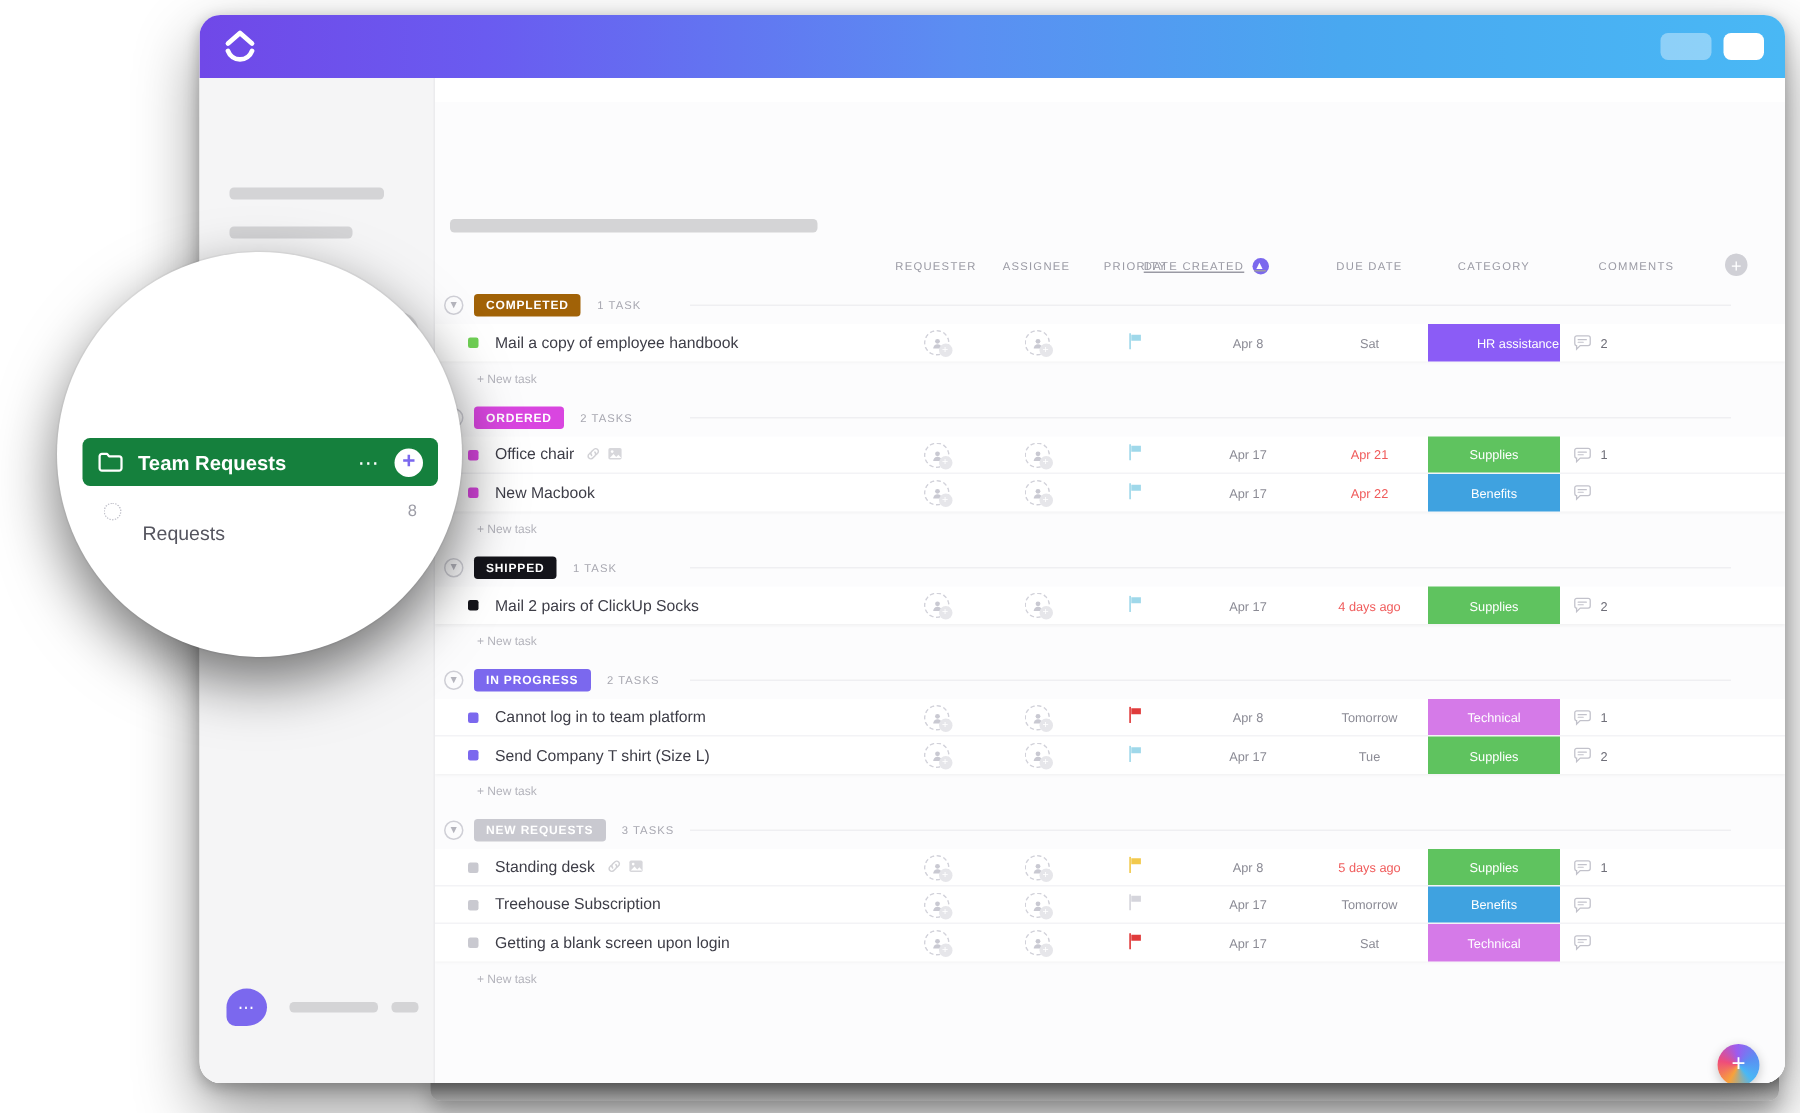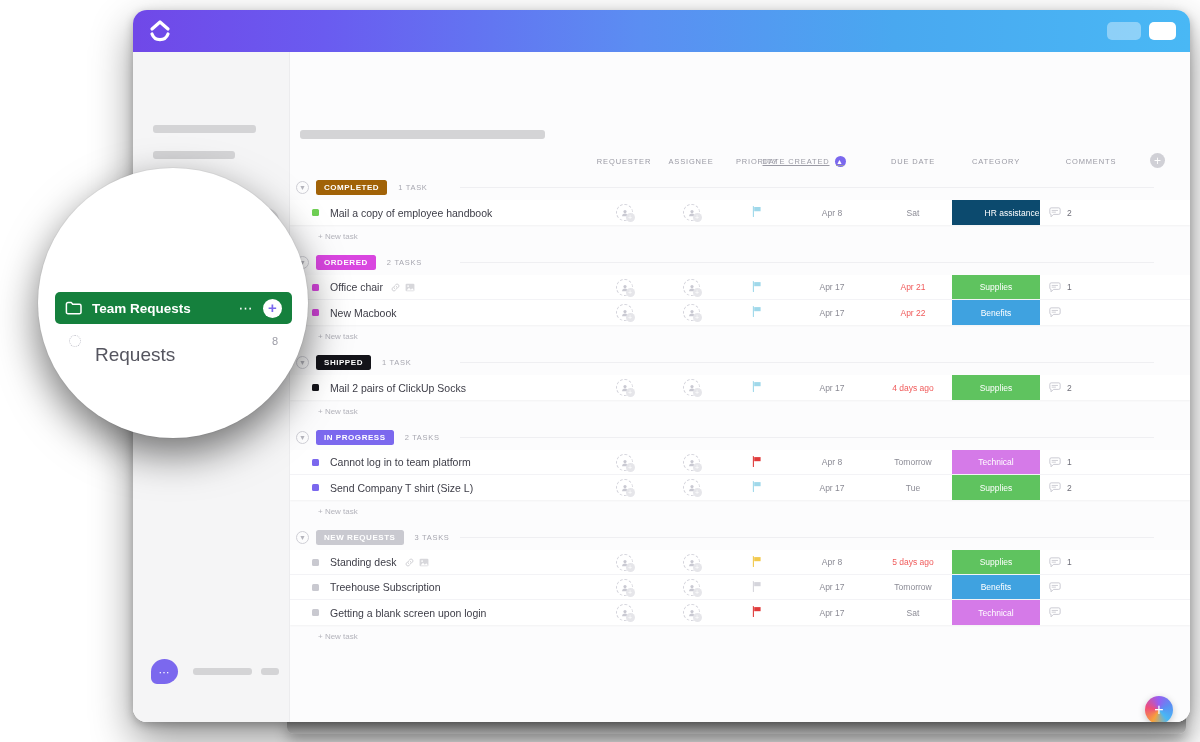--- a/index.html
+++ b/index.html
@@ -59,21 +59,21 @@
   #sidebar-bottom { position:absolute; left:18px; bottom:38px; display:flex; align-items:center; }
   #chat-bubble {
     width:27px; height:25px; background:#7b68ee; border-radius:50% 50% 50% 6px;
     display:flex; align-items:center; justify-content:center;
     color:#fff; font-size:11px; letter-spacing:1px; line-height:8px;
   }
   #ph3 { width:59px; height:7px; margin-left:15px; }
   #ph4 { width:18px; height:7px; margin-left:9px; }
 
   
-  #main { flex:1; background:#fcfcfd; position:relative; overflow:hidden; }
+  #main { flex:1; background:#fcfcfd; position:relative; overflow:hidden;margin-top:16px; }
   #toolbar-ph { position:absolute; left:10px; top:78px; width:245px; height:9px;
                 background:#d4d4d6; border-radius:3px; }
 
   #table { position:absolute; left:0; top:96px; right:0; }
 
   
   .row { position: relative; height: 25px; }
   .col-name    { position:absolute; left:22px; top:0; width:290px; height:100%;
                  display:flex; align-items:center; }
   .col-req     { position:absolute; left:300px; width:68px; top:0; height:100%;
@@ -201,21 +201,21 @@
     font-size:15px; line-height:18px; text-align:center; font-weight:700;
   }
   #mag-list-row {
     position:absolute; left:17px; top:160px; width:237px; height:26px;
     display:flex; align-items:center; padding:0 14px;
   }
   #mag-list-dot {
     width:12px; height:12px; border-radius:50%; border:1.4px dotted #c3c3cc;
     margin-right:14px; flex:0 0 auto;
   }
-  #mag-list-label { font-size:19px; color:#55555f; flex:1; white-space:nowrap;margin-top:28px; }
+  #mag-list-label { font-size:13px; color:#55555f; flex:1; white-space:nowrap;margin-top:28px; }
   #mag-list-count { font-size:11px; color:#9c9ca6; }
 </style>
 </head>
 <body>
 
 <div id="stage">
 
   <div id="window-shadow-base"></div>
 
   <div id="app-window">
@@ -301,21 +301,21 @@
                           <path d="M2.2 1.1h6.4v4.1H2.2z" fill="#9fd8ea"></path>
                         </svg></span>
                     </div>
                     <div class="col-dcr">
                       <span class="date">Apr 8</span>
                     </div>
                     <div class="col-due">
                       <span class="date">Sat</span>
                     </div>
                     <div class="col-cat">
-                      <div class="cat-cell" style="background: #0c4a6e; padding-left: 32px;">HR assistance</div>
+                      <div class="cat-cell" style="background: #8b5cf6; padding-left: 32px;">HR assistance</div>
                     </div>
                     <div class="col-com">
                       <div class="com">
                         <svg width="12" height="11" viewBox="0 0 14 12">
                           <path d="M1 2.2A1.6 1.6 0 0 1 2.6.6h8.8A1.6 1.6 0 0 1 13 2.2v4.4a1.6 1.6 0 0 1-1.6 1.6H5.2L2.4 11V8.2h-.4A1.6 1.6 0 0 1 1 6.6z" fill="none" stroke="#c2c2cb" stroke-width="1"></path>
                           <path d="M3.6 3.6h6.4M3.6 5.6h4" stroke="#c2c2cb" stroke-width=".9" stroke-linecap="round"></path>
                         </svg>
                         <span class="com-count">2</span>
                       </div>
                     </div>

